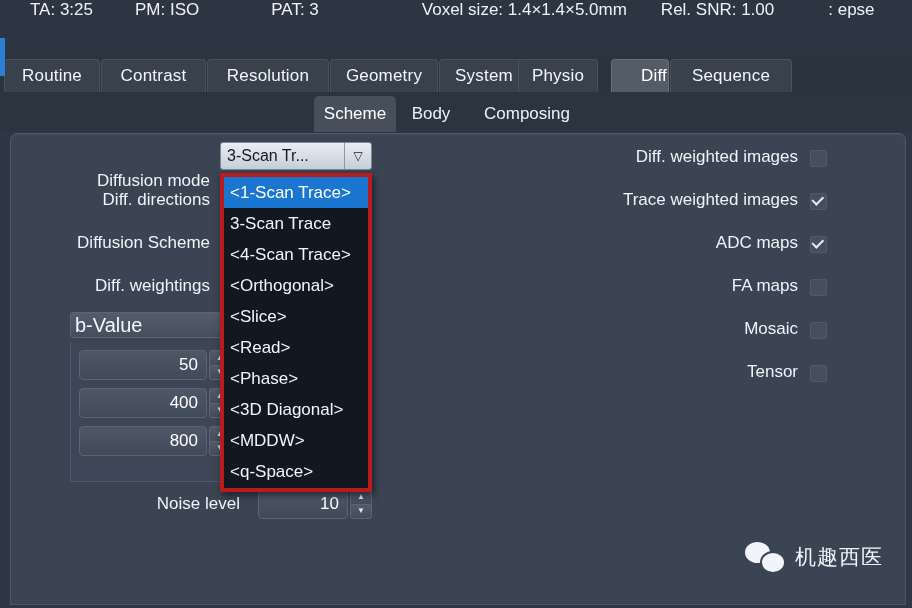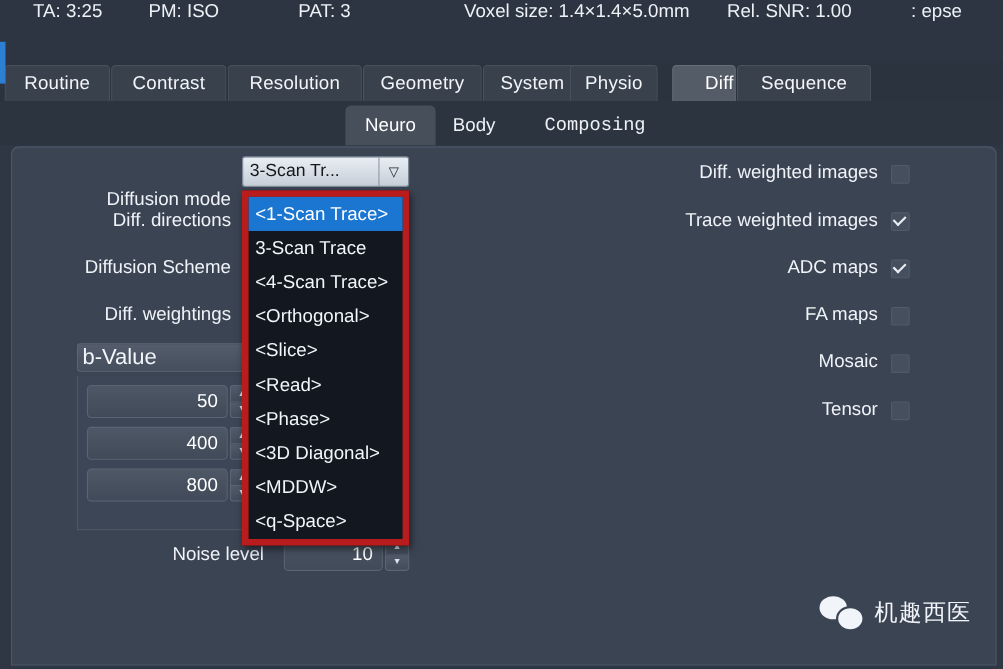--- a/index.html
+++ b/index.html
@@ -151,21 +151,21 @@
     font-size: 12px;
     color: #1b2028;
   }
 
   
   #dropdown {
     position: absolute;
     left: 220px; top: 173px;
     width: 152px;
     background: #13171f;
-    border: 6px solid #b91c1c;
+    border: 4px solid #b91c1c;
     box-sizing: border-box;
     z-index: 40;
     box-shadow: 2px 3px 7px rgba(0,0,0,.55);
     padding-bottom: 1px;
   }
   #dropdown .opt {
     height: 31px;
     line-height: 31px;
     padding-left: 6px;
     font-size: 17px;
@@ -324,23 +324,23 @@
     <div class="tab" style="left: 101px; width: 105px;">Contrast</div>
     <div class="tab" style="left: 207px; width: 122px;">Resolution</div>
     <div class="tab" style="left: 330px; width: 108px;">Geometry</div>
     <div class="tab" style="left: 439px; width: 90px;">System</div>
     <div class="tab" style="left: 518px; width: 80px;">Physio</div>
     <div class="tab selected" style="left: 611px; width: 58px; padding-left: 28px;">Diff</div>
     <div class="tab" style="left: 670px; width: 122px;">Sequence</div>
   </div>
 
 <div id="subtabbar">
-    <div class="subtab selected" style="left: 314px; width: 82px;">Neuro</div>
+    <div class="subtab selected" style="left: 314px; width: 82px;">Scheme</div>
     <div class="subtab" style="left: 396px; width: 70px;">Body</div>
-    <div class="subtab" style="left: 480px; width: 122px; font-family: Liberation Mono, monospace;">Composing</div>
+    <div class="subtab" style="left: 466px; width: 122px;">Composing</div>
   </div>
 
 <div id="panel"></div>
 
 <div class="lbl" style="left:0px; top:147px; width:210px;margin-top:24px;">Diffusion mode</div>
 <div class="lbl" style="left:0px; top:190px; width:210px;">Diff. directions</div>
 <div class="lbl" style="left:0px; top:233px; width:210px;">Diffusion Scheme</div>
 <div class="lbl" style="left:0px; top:276px; width:210px;">Diff. weightings</div>
 
 <div id="bval-box">

